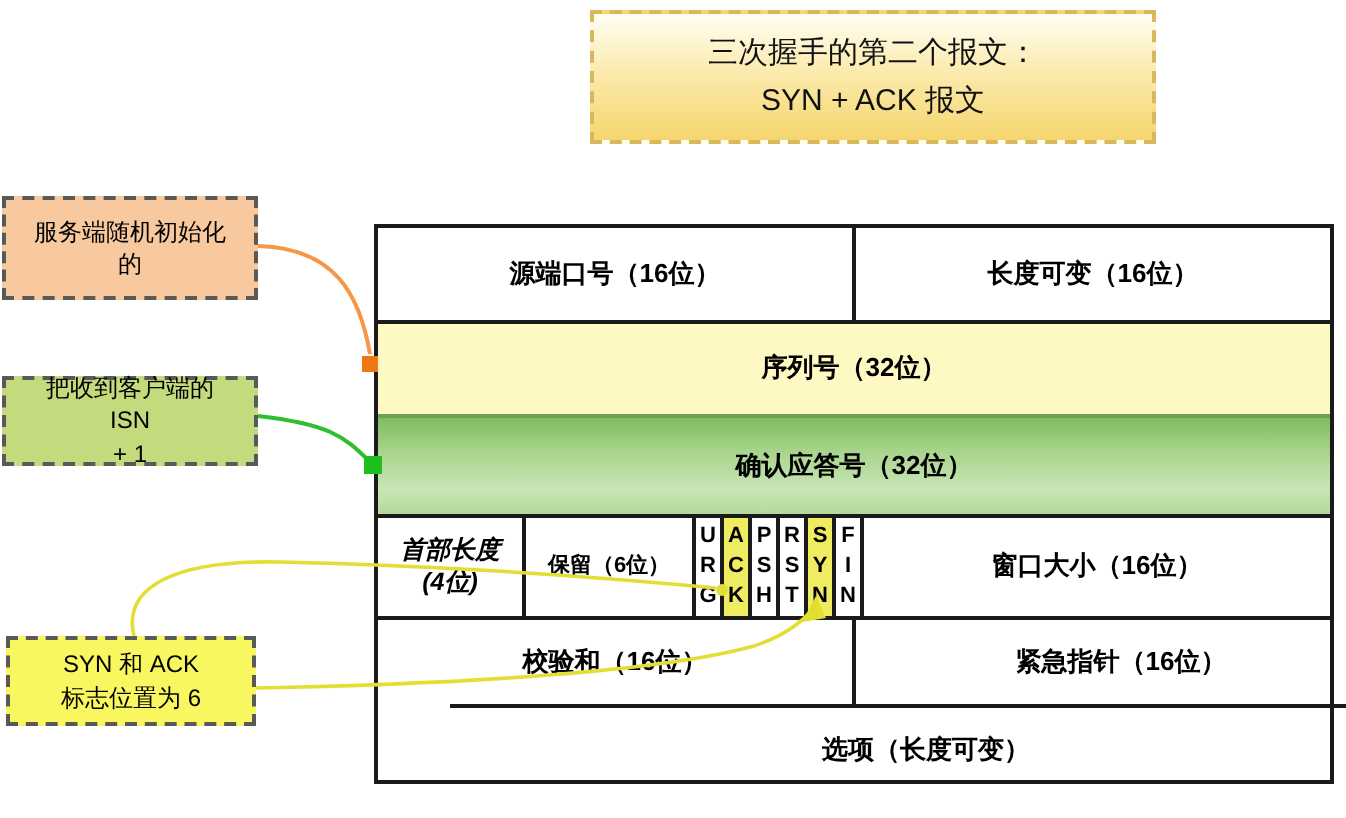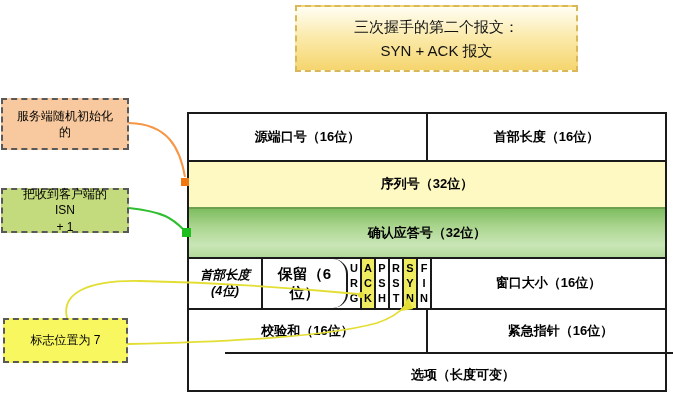--- a/index.html
+++ b/index.html
@@ -44,21 +44,21 @@
   .r5 { height:44px;gap:28px; }
   .r6 { height:45px;margin-left:36px; }
   .cell {
     display:flex; justify-content:center; align-items:center; text-align:center;
     height:100%; line-height:1.25;
   }
   .cell.brd { border-right:2px solid #1a1a1a; }
   .c-half  { width:239px; }
   .c-fill  { flex:1; }
   .c-hdrlen { width:74px; flex-direction:column; font-size:12.5px;font-style:italic; }
-  .c-resv   { width:85px; font-size:15px;border-radius:15px; }
+  .c-resv   { width:85px; font-size:11px; }
   .flag-col {
     width:14px; display:flex; flex-direction:column; justify-content:center;
     align-items:center; font-size:11px; line-height:15px; border-right:2px solid #1a1a1a;
     background:#fff;
   }
   .flag-col.hl { background:#F0EC62; }
 
   
   .overlay { position:absolute; left:0; top:0; width:673px; height:409px;
              pointer-events:none; z-index:20; }
@@ -74,28 +74,29 @@
   </div>
 
   <div class="callout server-isn">
     <div>服务端随机初始化的</div>
   </div>
   <div class="callout client-isn">
     <div>把收到客户端的 ISN</div>
     <div>+ 1</div>
   </div>
   <div class="callout syn-ack">
-    <div>标志位置为 7</div>
+    <div>SYN 和 ACK</div>
+    <div>标志位置为 6</div>
   </div>
 
   <div class="tcp-table">
 
     <div class="trow r1">
       <div class="cell c-half brd">源端口号（16位）</div>
-      <div class="cell c-fill">首部长度（16位）</div>
+      <div class="cell c-fill">长度可变（16位）</div>
     </div>
 
     <div class="trow r2">
       <div class="cell c-fill">序列号（32位）</div>
     </div>
 
     <div class="trow r3">
       <div class="cell c-fill">确认应答号（32位）</div>
     </div>
 

